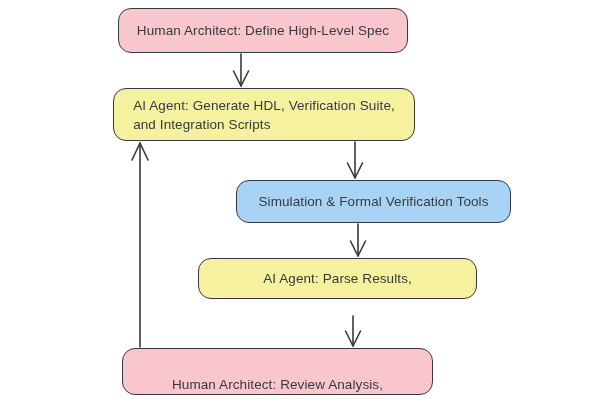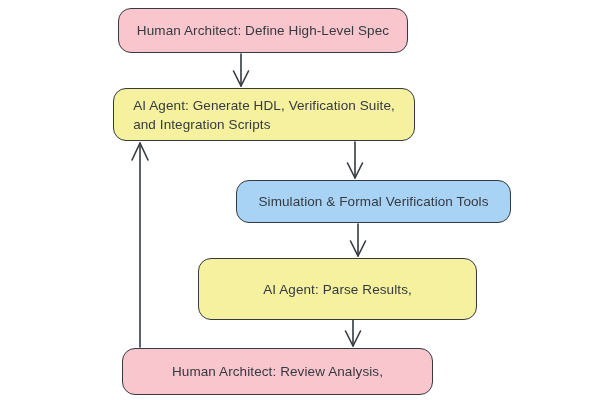--- a/index.html
+++ b/index.html
@@ -32,22 +32,22 @@
   .node .lines {
     text-align: left;
   }
   .node--pink   { background: #f9c6ce; }
   .node--yellow { background: #f6f19f; }
   .node--blue   { background: #a9d3f4; }
 
   .node-human-spec   { left: 118px; top: 8px;   width: 290px; height: 45px; }
   .node-ai-generate  { left: 113px; top: 88px;  width: 302px; height: 53px; }
   .node-sim-tools    { left: 208px; top: 180px; width: 275px; height: 43px; margin-left: 28px; }
-  .node-ai-parse     { left: 198px; top: 258px; width: 279px; height: 62px; }
-  .node-human-review { left: 122px; top: 348px; width: 311px; height: 47px; }
+  .node-ai-parse     { left: 198px; top: 258px; width: 279px; height: 41px; }
+  .node-human-review { left: 122px; top: 348px; width: 311px; height: 47px; justify-content: flex-end; }
 
   .edges-layer {
     position: absolute;
     left: 0; top: 0;
     width: 600px;
     height: 400px;
     pointer-events: none;
   }
   .edges-layer path {
     fill: none;

